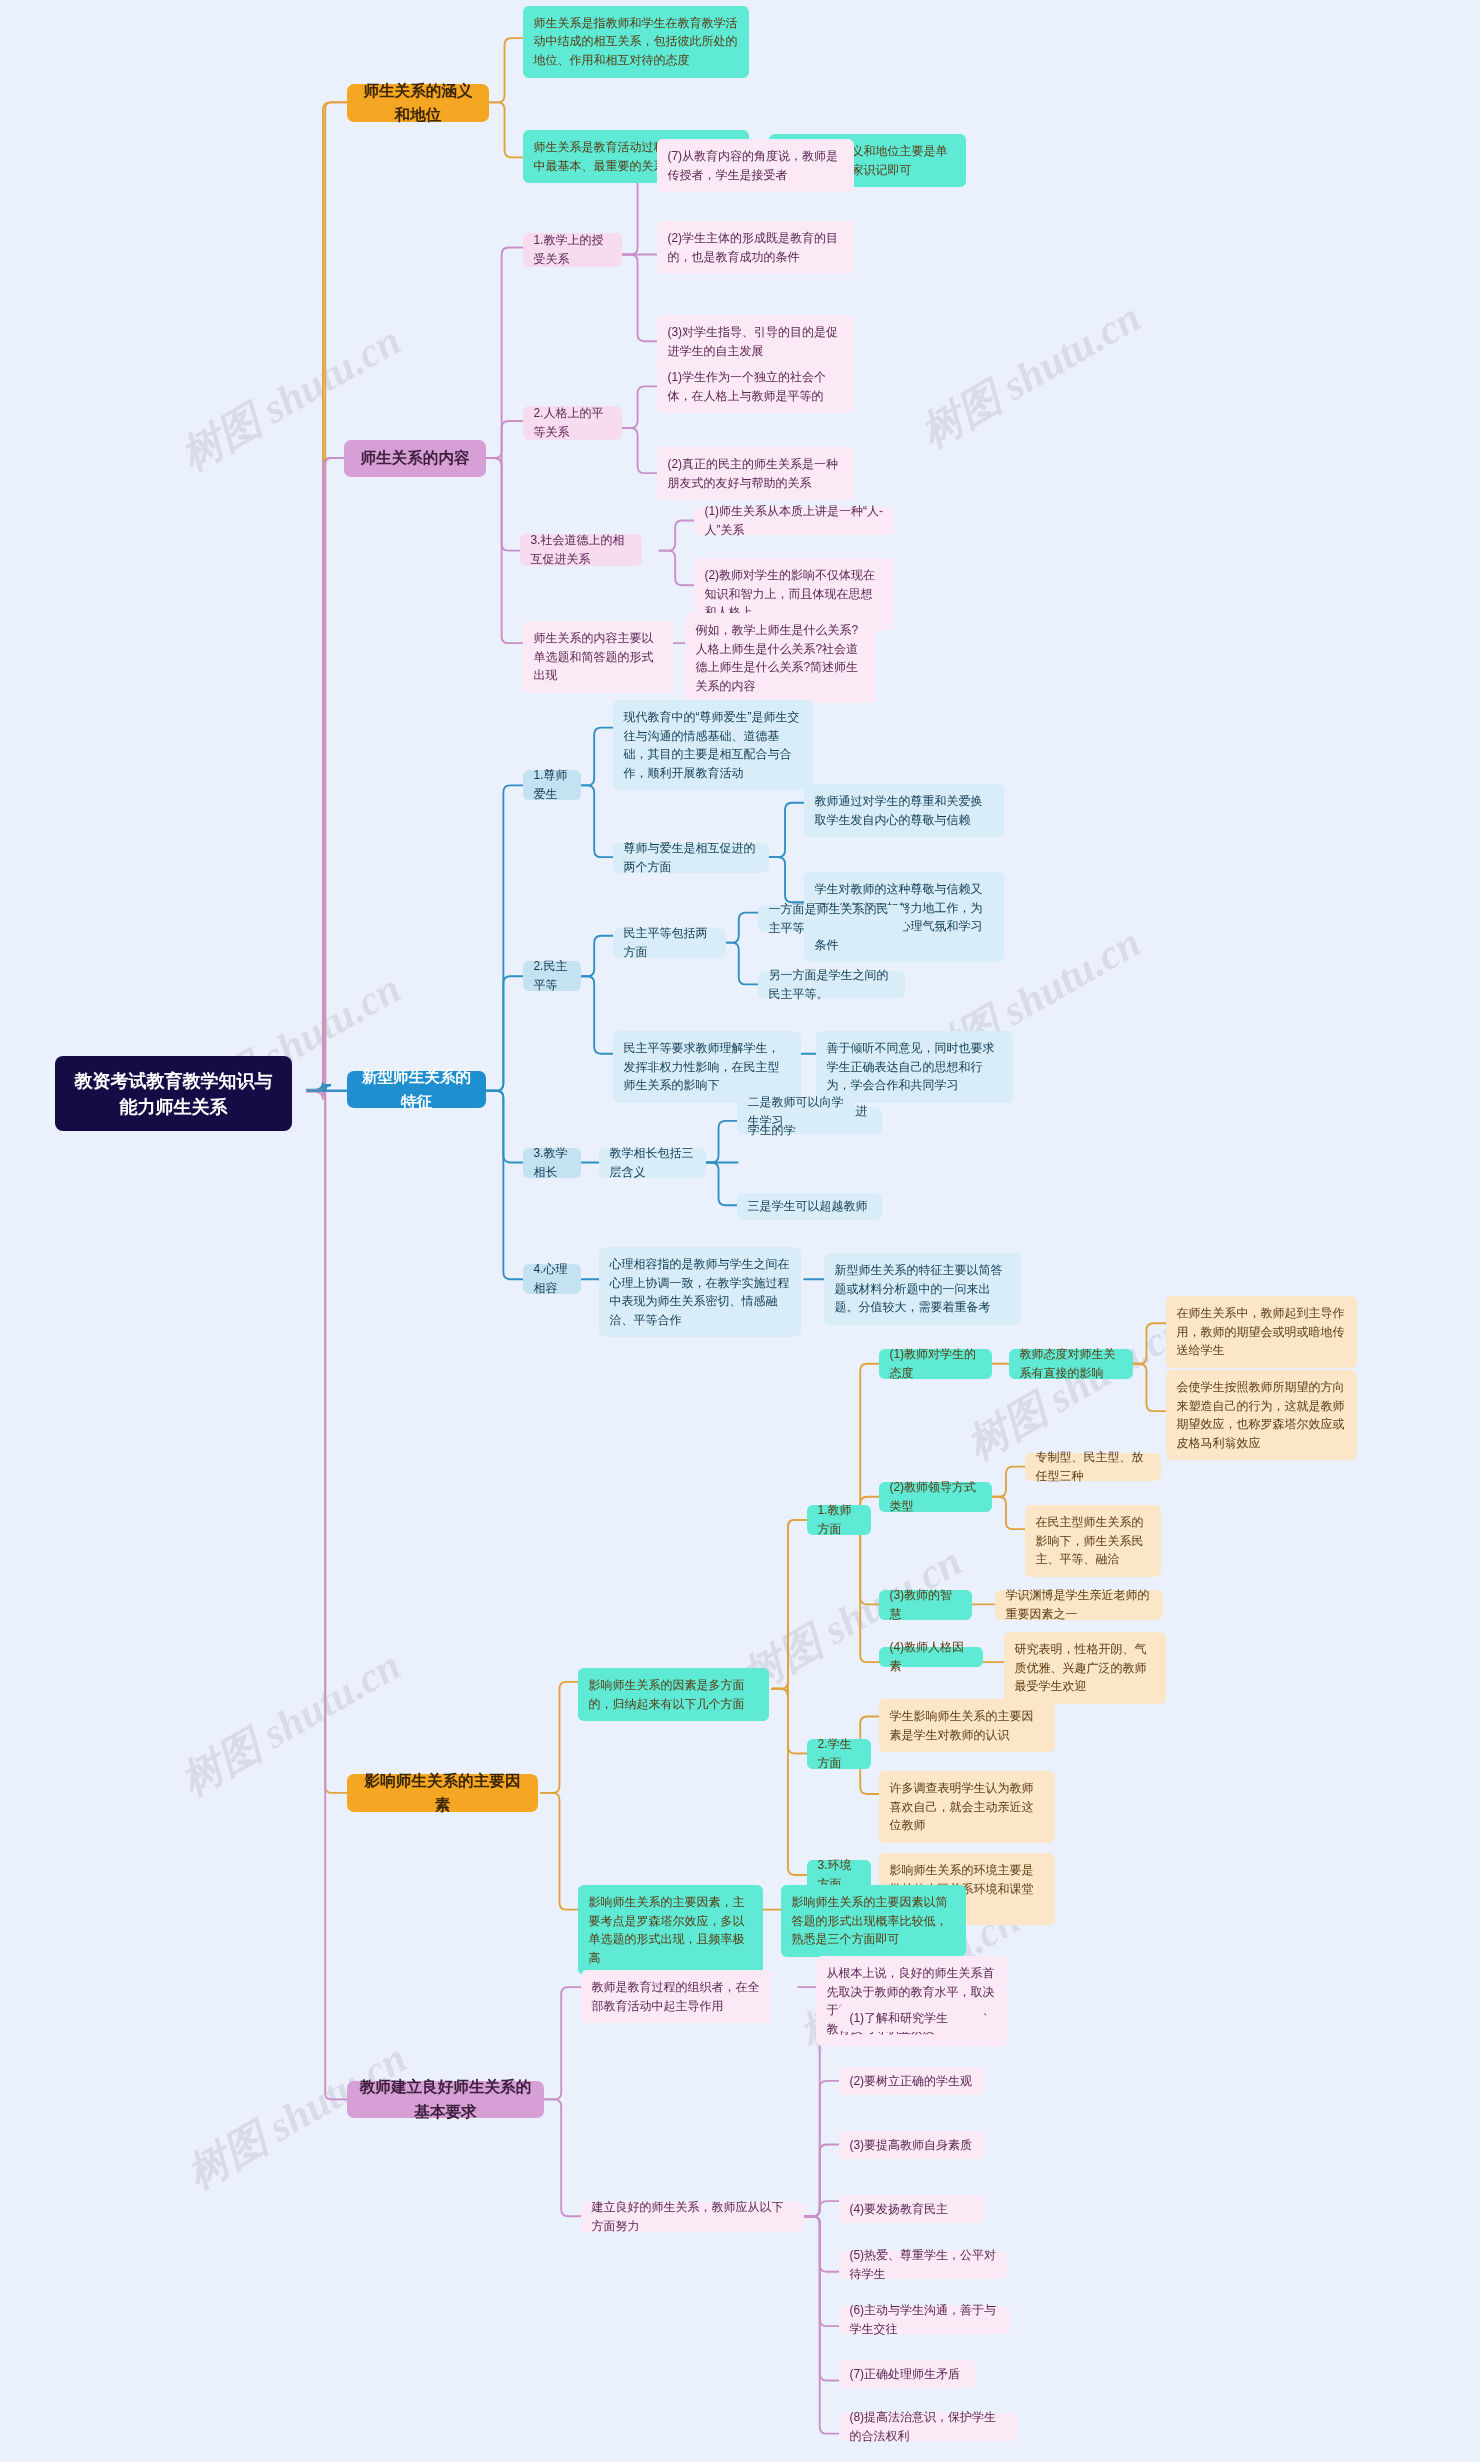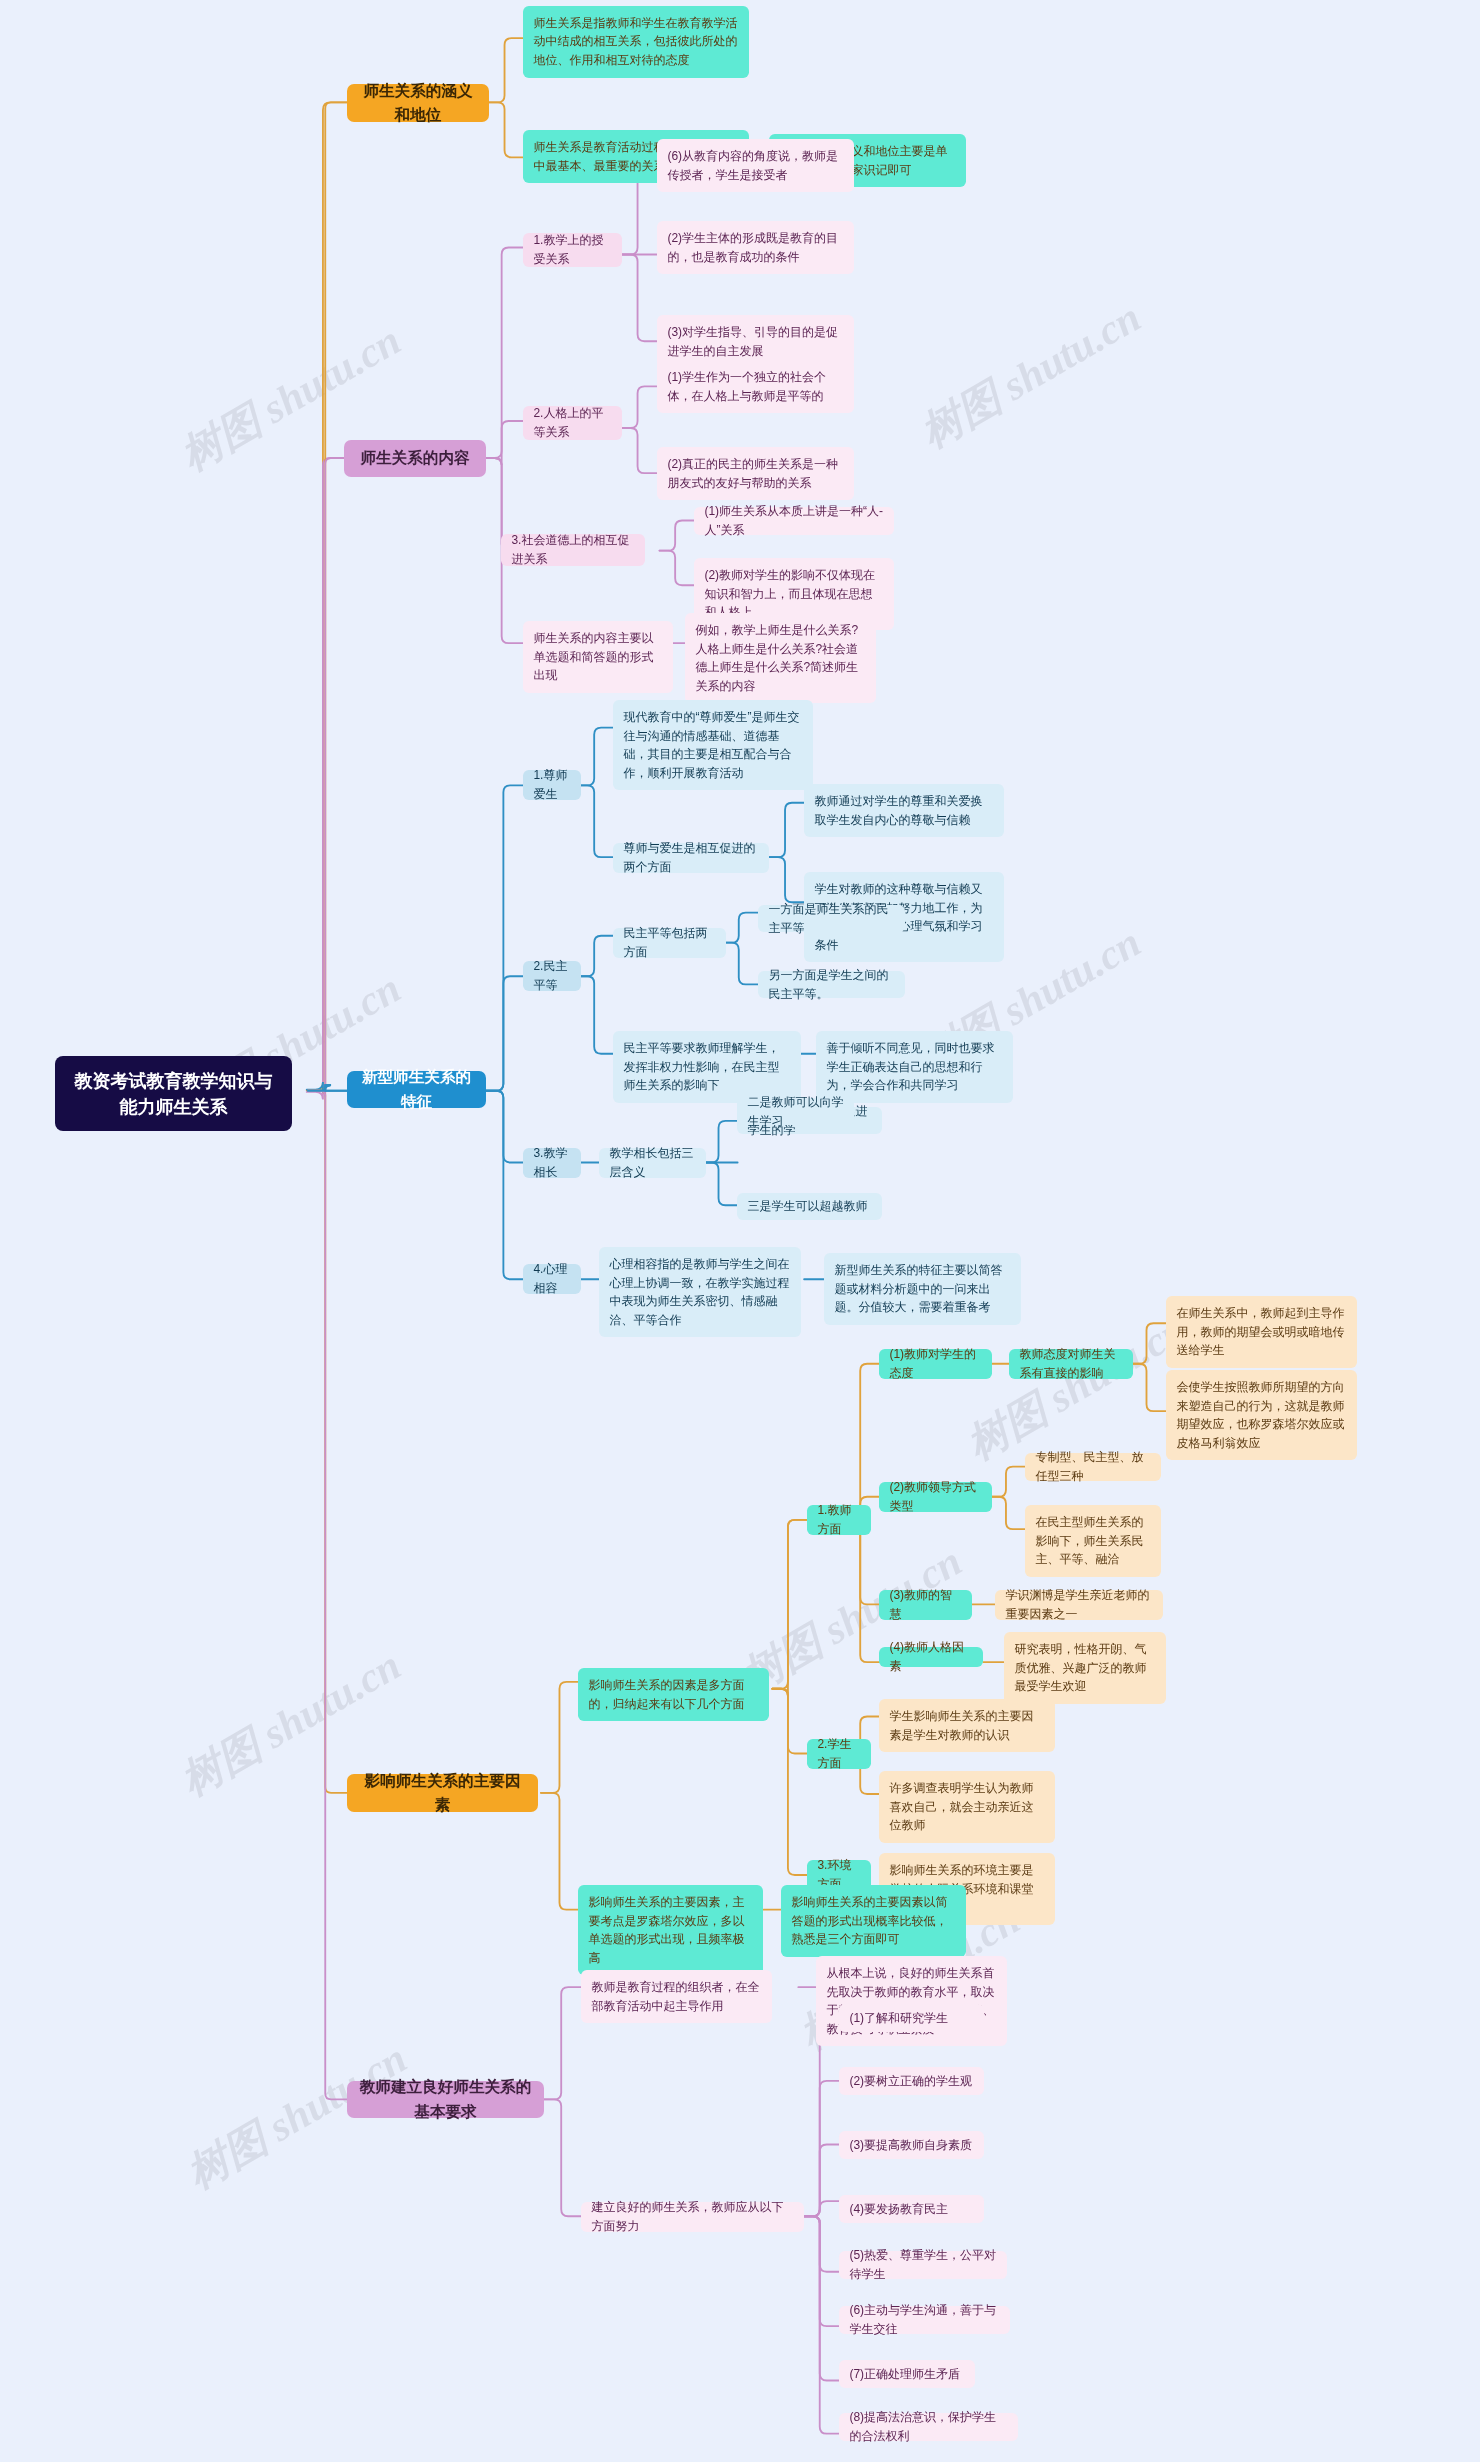--- a/index.html
+++ b/index.html
@@ -222,29 +222,29 @@
 
   <div class="node tint-orange-l small" style="left:523px; top:5.8px; width:226px;">师生关系是指教师和学生在教育教学活动中结成的相互关系，包括彼此所处的地位、作用和相互对待的态度</div>
 
   <div class="node tint-orange-l small" style="left:523px; top:130px; width:226px;">师生关系是教育活动过程中人与人关系中最基本、最重要的关系</div>
 
   <div class="node tint-orange-l small" style="left:769px; top:134px; width:197px;">师生关系的涵义和地位主要是单选题为主。大家识记即可</div>
 
   <div class="node l1 purple" style="left:344px; top:440px; width:142px; height:37px;">师生关系的内容</div>
 
   <div class="node tint-pink-d small" style="left:523px; top:233px; width:99px; height:34px;">1.教学上的授受关系</div>
-  <div class="node tint-pink-l small" style="left:657px; top:139px; width:197px;">(6)从教育内容的角度说，教师是传授者，学生是接受者</div>
+  <div class="node tint-pink-l small" style="left:657px; top:139px; width:197px;">(7)从教育内容的角度说，教师是传授者，学生是接受者</div>
   <div class="node tint-pink-l small" style="left:657px; top:221px; width:197px;">(2)学生主体的形成既是教育的目的，也是教育成功的条件</div>
   <div class="node tint-pink-l small" style="left:657px; top:315px; width:197px;">(3)对学生指导、引导的目的是促进学生的自主发展</div>
 
   <div class="node tint-pink-d small" style="left:523px; top:406px; width:99px; height:34px;">2.人格上的平等关系</div>
   <div class="node tint-pink-l small" style="left:657px; top:360px; width:197px;">(1)学生作为一个独立的社会个体，在人格上与教师是平等的</div>
   <div class="node tint-pink-l small" style="left:657px; top:447px; width:197px;">(2)真正的民主的师生关系是一种朋友式的友好与帮助的关系</div>
 
-  <div class="node tint-pink-d small" style="left:501px; top:534px; width:144px; height:32px;">3.社会道德上的相互促进关系</div>
+  <div class="node tint-pink-d small" style="left:520px; top:534px; width:122px; height:32px;">3.社会道德上的相互促进关系</div>
   <div class="node tint-pink-l small" style="left:694px; top:507px; width:200px; height:28px;">(1)师生关系从本质上讲是一种“人-人”关系</div>
   <div class="node tint-pink-l small" style="left:694px; top:558px; width:200px;">(2)教师对学生的影响不仅体现在知识和智力上，而且体现在思想和人格上</div>
 
   <div class="node tint-pink-l small" style="left:523px; top:621px; width:150px;">师生关系的内容主要以单选题和简答题的形式出现</div>
   <div class="node tint-pink-l small" style="left:685px; top:613px; width:191px;">例如，教学上师生是什么关系?人格上师生是什么关系?社会道德上师生是什么关系?简述师生关系的内容</div>
 
   <div class="node l1 blue" style="left:347px; top:1071px; width:139px; height:37px;">新型师生关系的特征</div>
 
   <div class="node tint-blue-d small" style="left:523px; top:770px; width:58px; height:30px;">1.尊师爱生</div>
   <div class="node tint-blue-l small" style="left:613px; top:700px; width:200px;">现代教育中的“尊师爱生”是师生交往与沟通的情感基础、道德基础，其目的主要是相互配合与合作，顺利开展教育活动</div>

